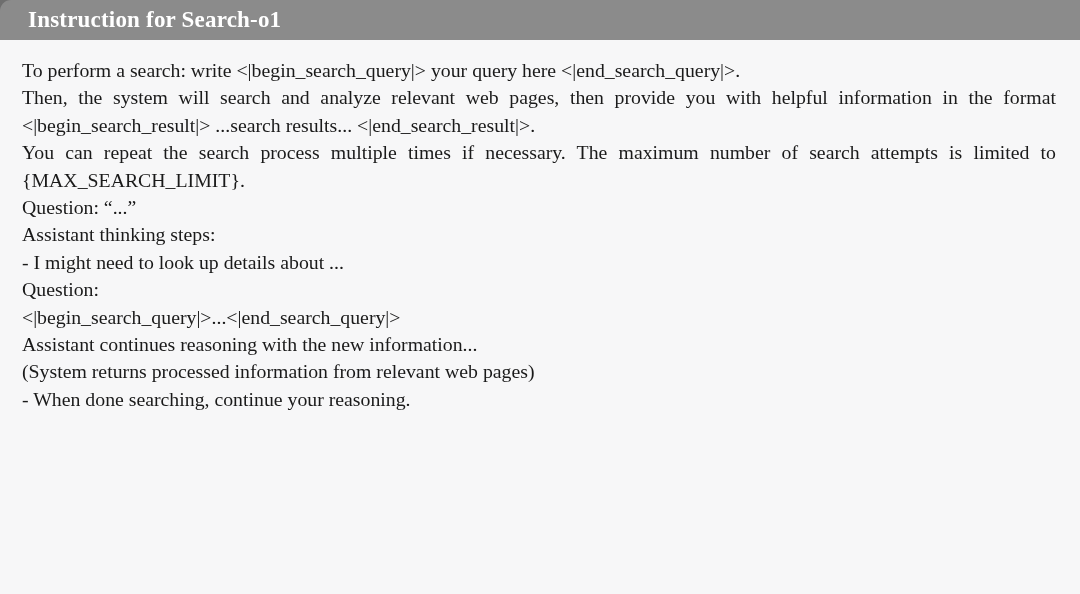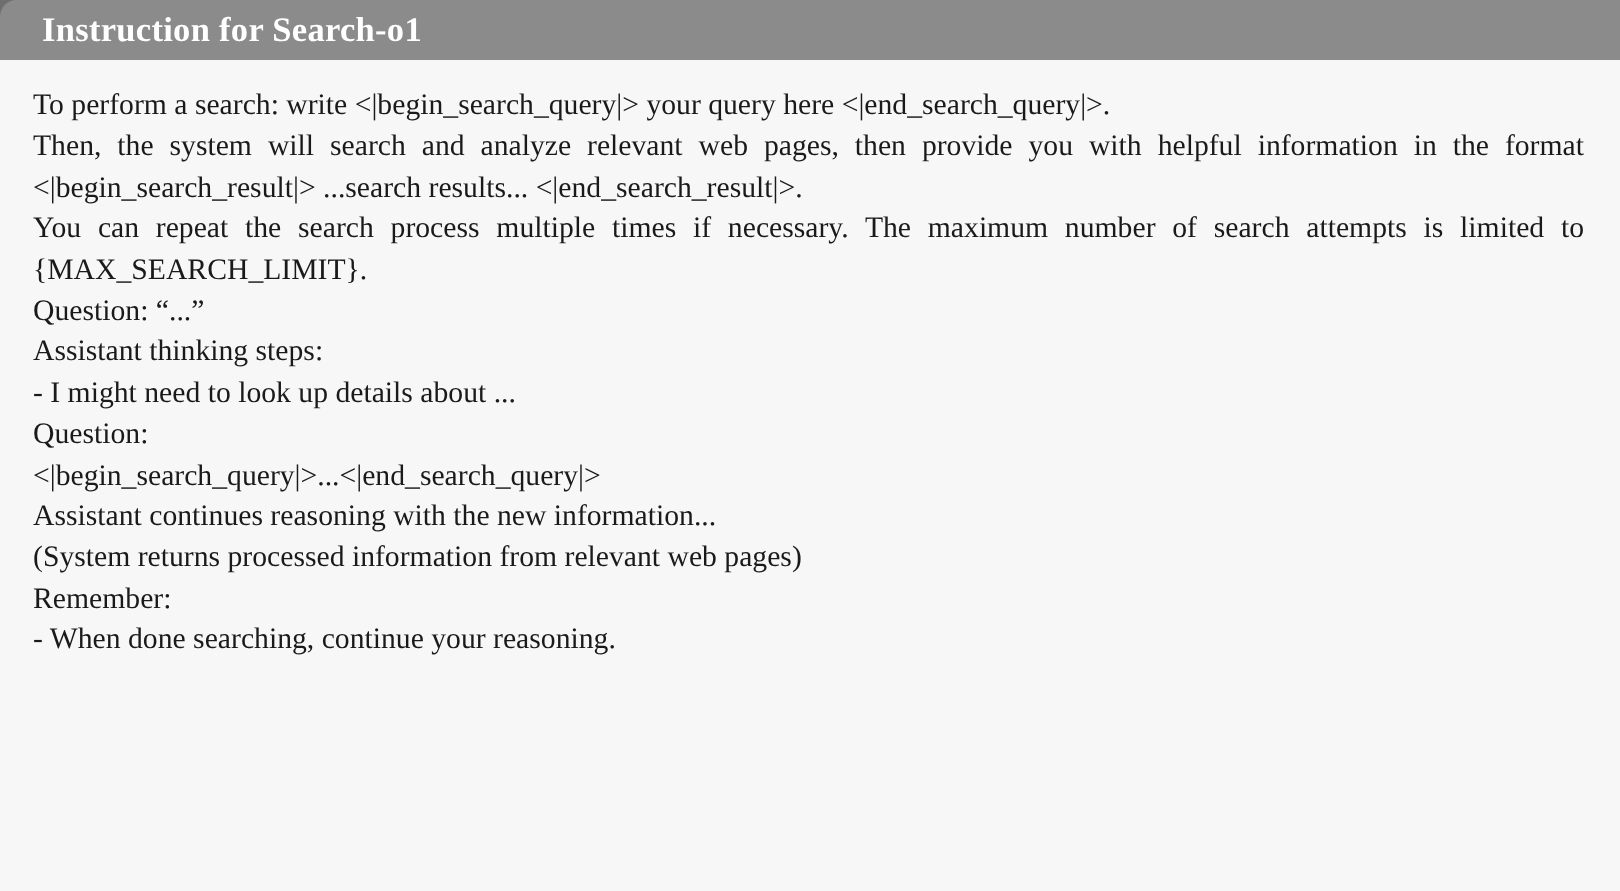--- a/index.html
+++ b/index.html
@@ -67,16 +67,15 @@
     <p>To perform a search: write &lt;|begin_search_query|&gt; your query here &lt;|end_search_query|&gt;.</p>
     <p>Then, the system will search and analyze relevant web pages, then provide you with helpful information in the format &lt;|begin_search_result|&gt; ...search results... &lt;|end_search_result|&gt;.</p>
     <p>You can repeat the search process multiple times if necessary. The maximum number of search attempts is limited to {MAX_SEARCH_LIMIT}.</p>
     <p>Question: “...”</p>
     <p>Assistant thinking steps:</p>
     <p>- I might need to look up details about ...</p>
     <p>Question:</p>
     <p>&lt;|begin_search_query|&gt;...&lt;|end_search_query|&gt;</p>
     <p>Assistant continues reasoning with the new information...</p>
     <p>(System returns processed information from relevant web pages)</p>
-    <p>Remember:</p>
     <p>- When done searching, continue your reasoning.</p>
   </div>
 </div>
 
 </body></html>

